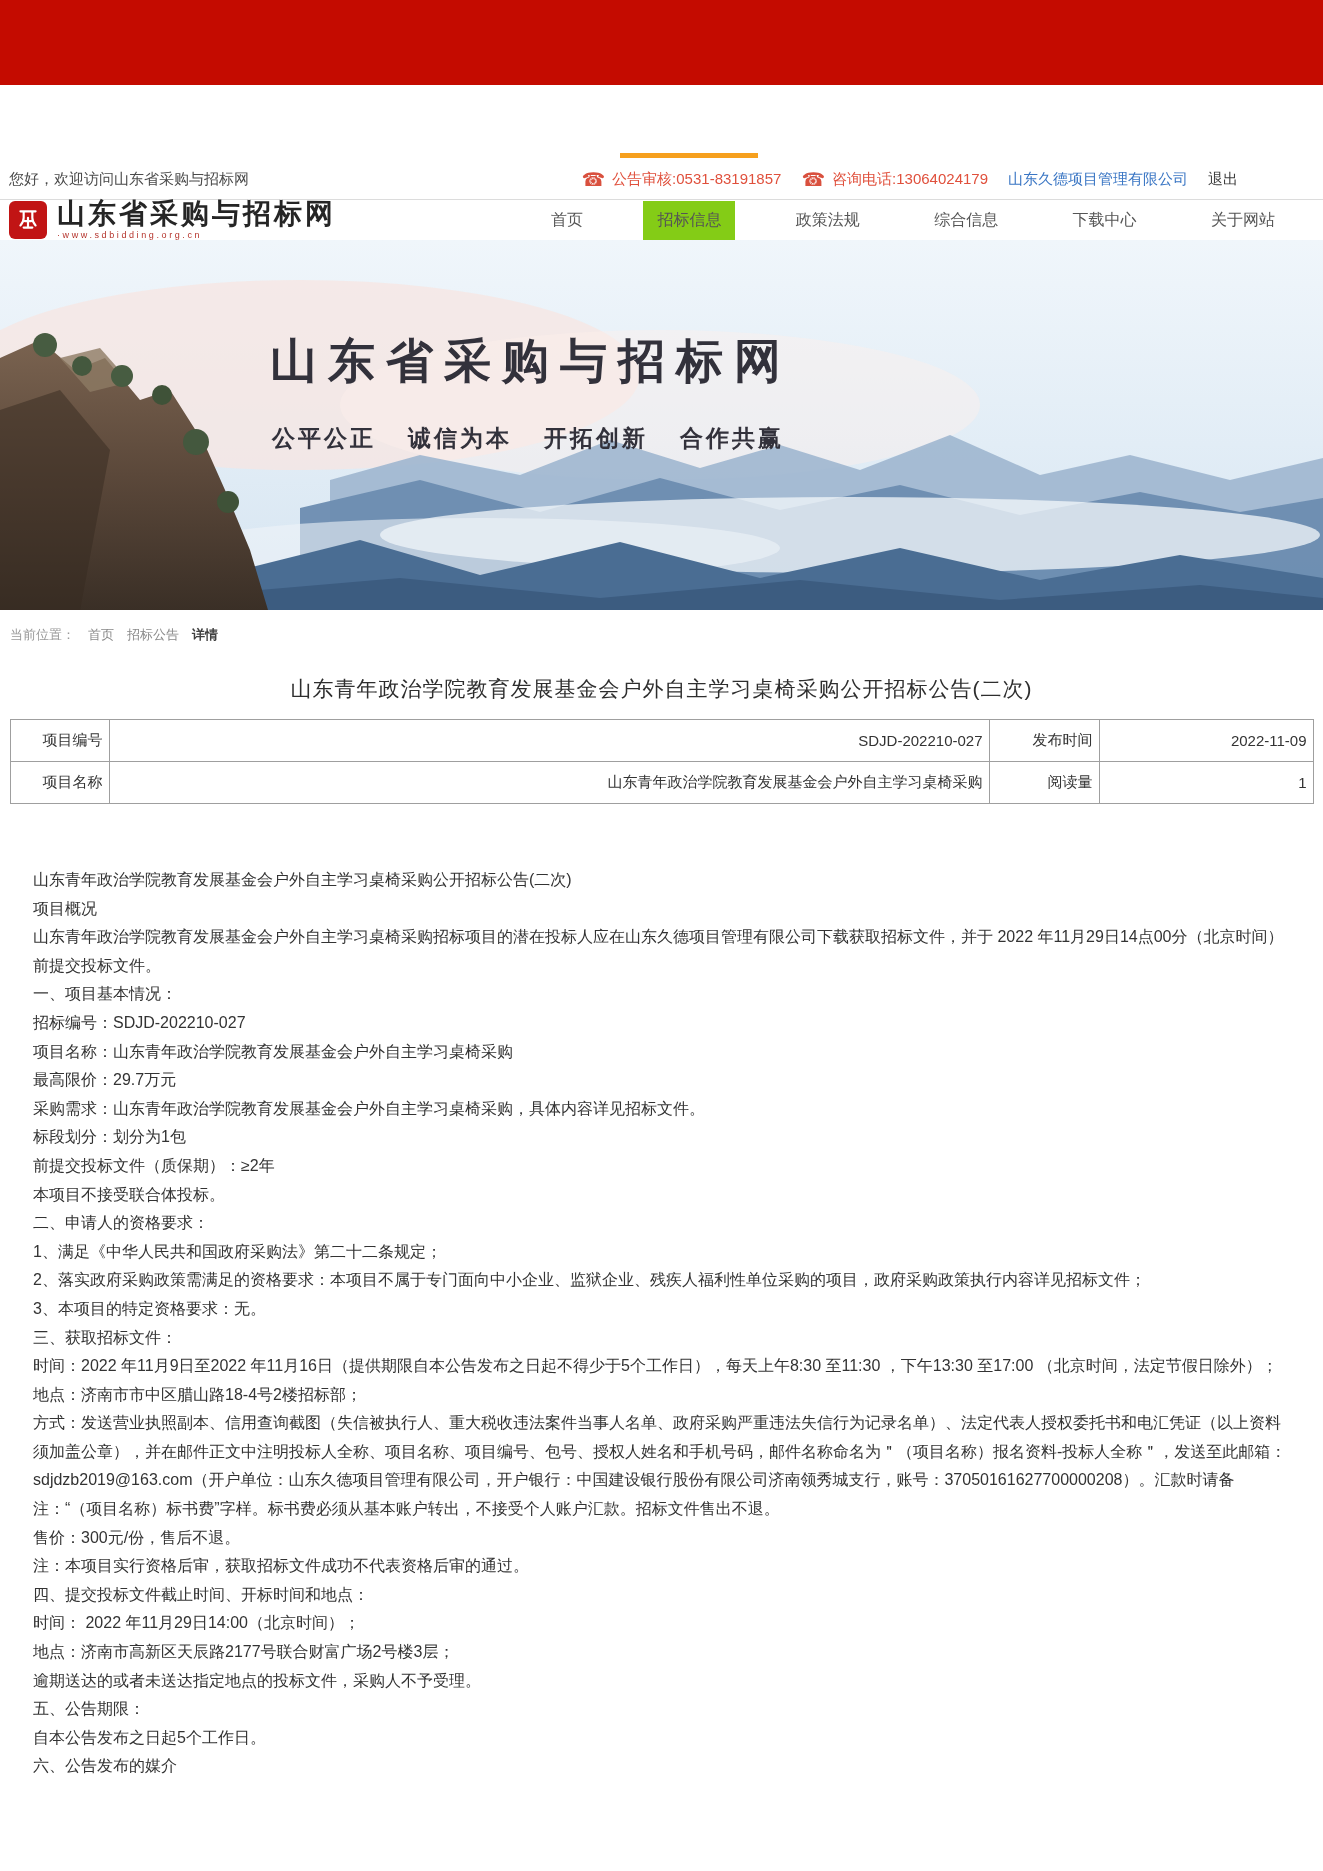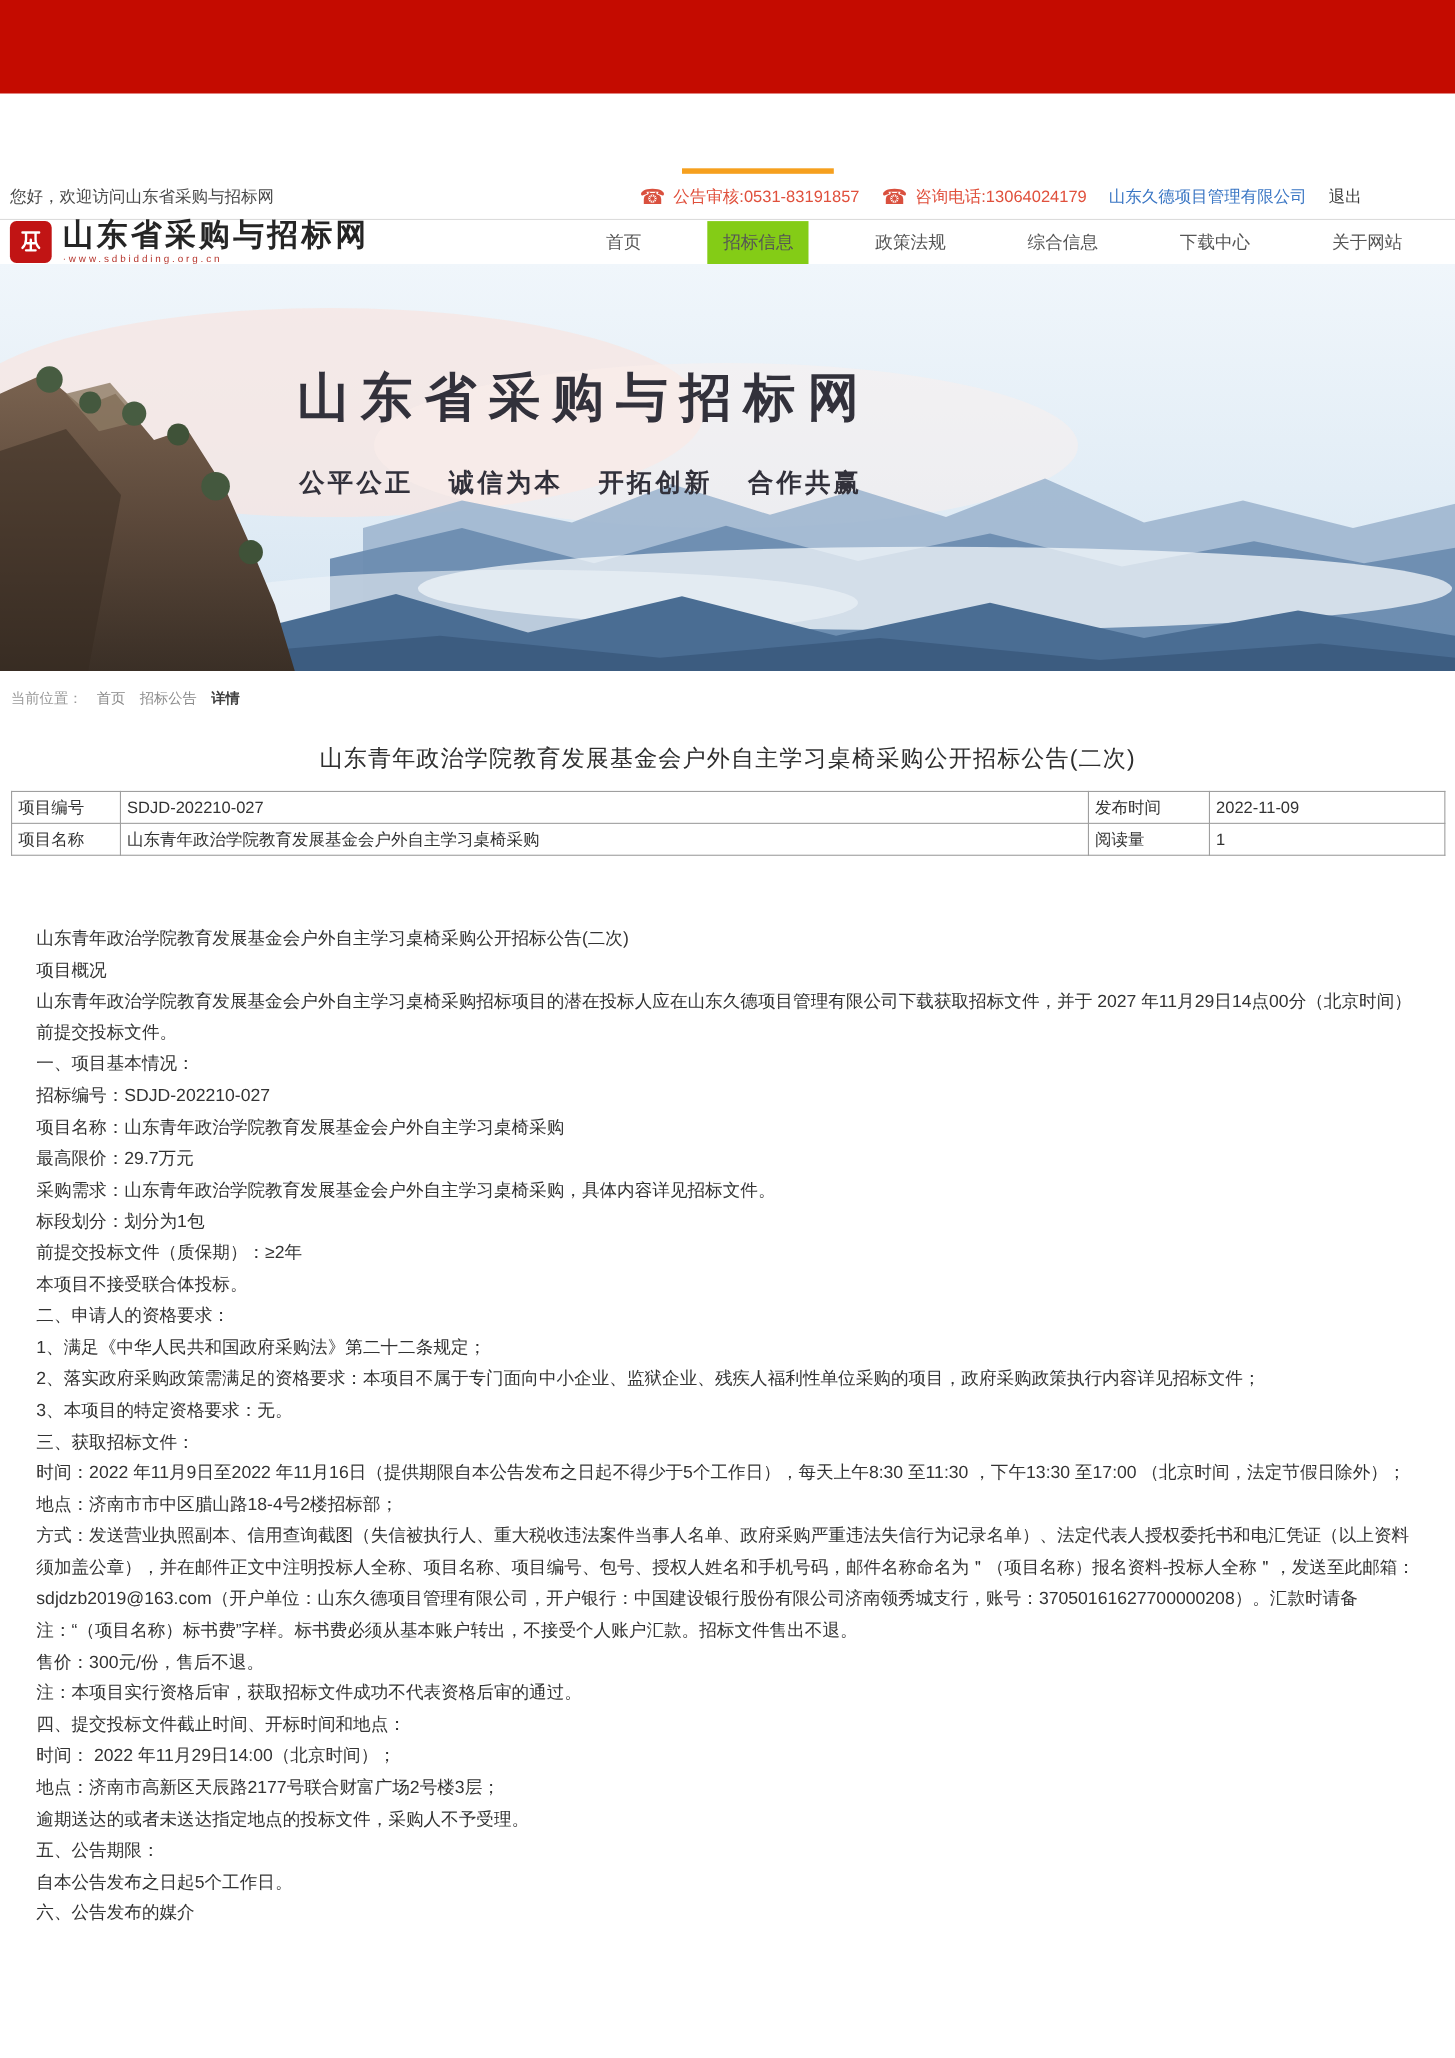--- a/index.html
+++ b/index.html
@@ -46,21 +46,21 @@
     font-size:23px; font-weight:bold; color:#32313b; letter-spacing:3px; white-space:nowrap;
   }
 
   .breadcrumb { display:flex; align-items:center; gap:13px; padding:16px 0 13px 10px; font-size:13px; color:#999; }
   .crumb-link { color:#8a8a8a; text-decoration:none; cursor:pointer; }
   .crumb-current { color:#3f3f3f; font-weight:bold; }
 
   .article-title { text-align:center; font-size:21px; font-weight:400; color:#2e2e2e; padding-top:18px; letter-spacing:1px; }
 
   .meta-table { width:1303px; margin:16px auto 0; border-collapse:collapse; table-layout:fixed; font-size:15px; color:#333; }
-  .meta-table td { border:1px solid #9f9f9f; text-align:left; height:29px; padding:0 6px; overflow:hidden; white-space:nowrap; }
+  .meta-table td { border:1px solid #9f9f9f; text-align:right; height:42px; padding:0 6px; overflow:hidden; white-space:nowrap; }
 
   .article-body { padding:62px 30px 0 33px; font-size:16px; line-height:28.6px; color:#333; }
   .body-line { margin:0; }
 </style>
 </head>
 <body>
 
 <div class="topbar"></div>
 
 <div class="welcome-row">
@@ -172,21 +172,21 @@
     <td>山东青年政治学院教育发展基金会户外自主学习桌椅采购</td>
     <td>阅读量</td>
     <td>1</td>
   </tr>
 </tbody>
   </table>
 
 <div class="article-body">
     <p class="body-line">山东青年政治学院教育发展基金会户外自主学习桌椅采购公开招标公告(二次)</p>
     <p class="body-line">项目概况</p>
-    <p class="body-line">山东青年政治学院教育发展基金会户外自主学习桌椅采购招标项目的潜在投标人应在山东久德项目管理有限公司下载获取招标文件，并于 2027 年11月29日14点00分（北京时间）前提交投标文件。</p>
+    <p class="body-line">山东青年政治学院教育发展基金会户外自主学习桌椅采购招标项目的潜在投标人应在山东久德项目管理有限公司下载获取招标文件，并于 2022 年11月29日14点00分（北京时间）前提交投标文件。</p>
     <p class="body-line">一、项目基本情况：</p>
     <p class="body-line">招标编号：SDJD-202210-027</p>
     <p class="body-line">项目名称：山东青年政治学院教育发展基金会户外自主学习桌椅采购</p>
     <p class="body-line">最高限价：29.7万元</p>
     <p class="body-line">采购需求：山东青年政治学院教育发展基金会户外自主学习桌椅采购，具体内容详见招标文件。</p>
     <p class="body-line">标段划分：划分为1包</p>
     <p class="body-line">前提交投标文件（质保期）：≥2年</p>
     <p class="body-line">本项目不接受联合体投标。</p>
     <p class="body-line">二、申请人的资格要求：</p>
     <p class="body-line">1、满足《中华人民共和国政府采购法》第二十二条规定；</p>

